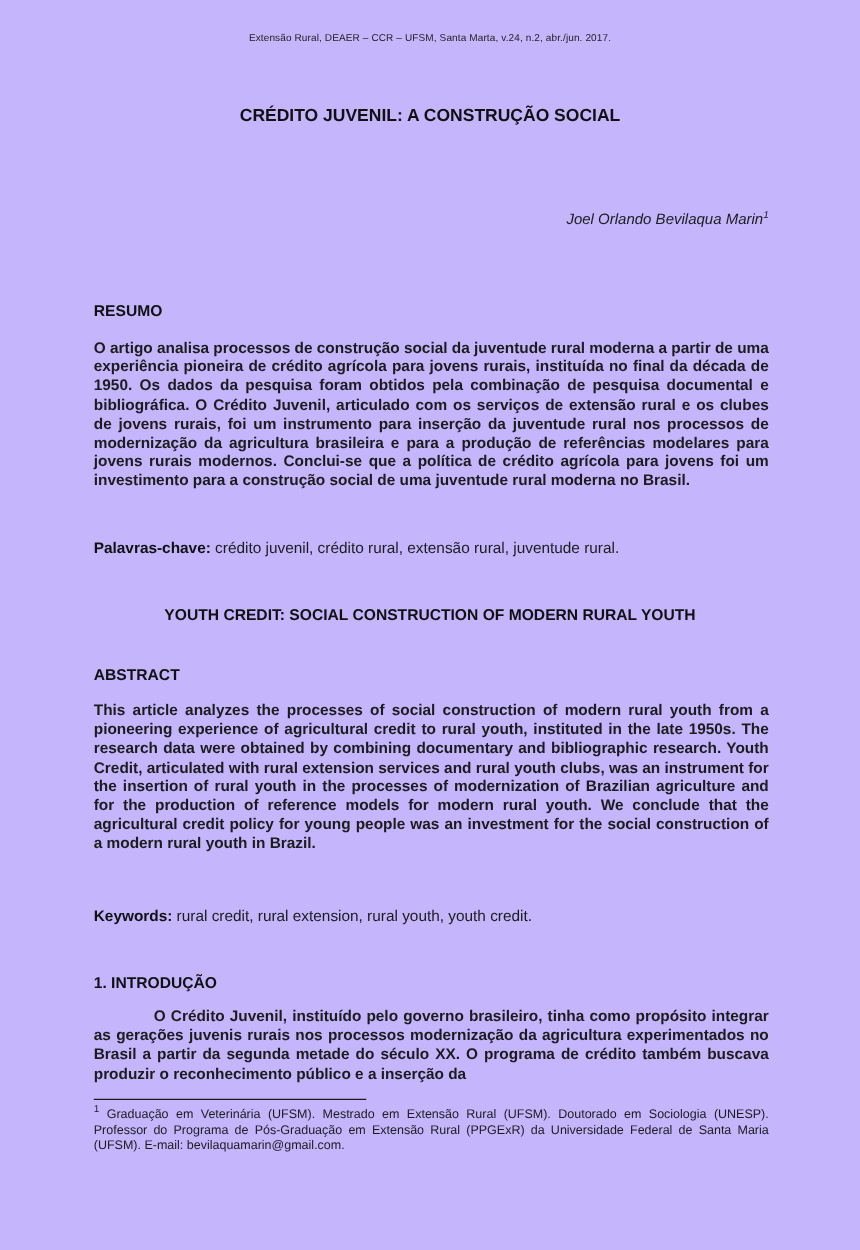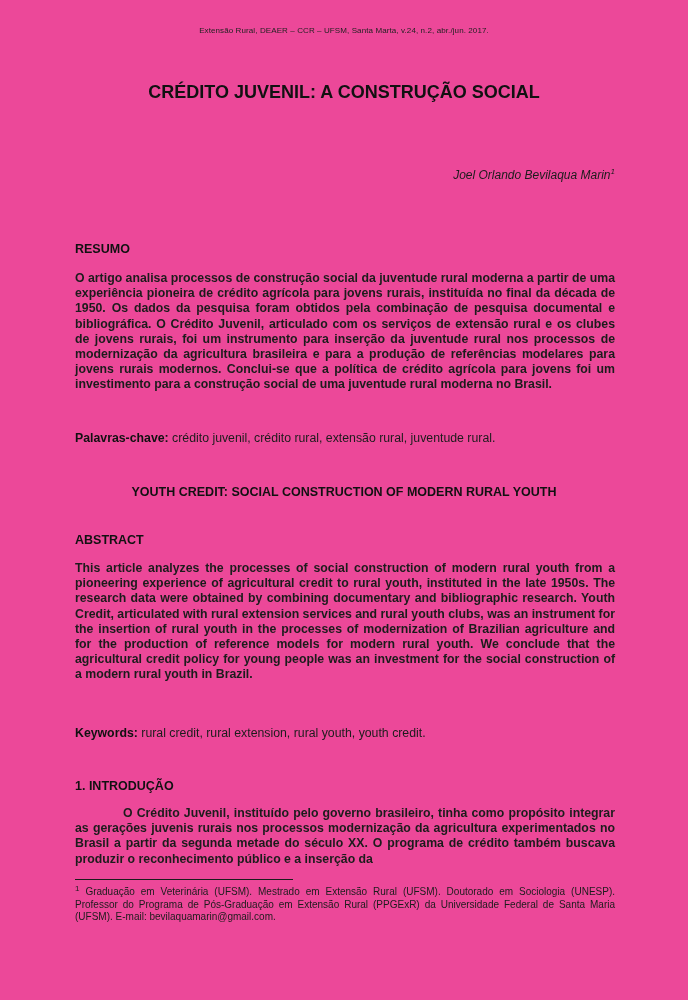--- a/index.html
+++ b/index.html
@@ -4,21 +4,21 @@
 <style>
   html, body {
     margin: 0;
     padding: 0;
     background: #ffffff;
   }
   .page {
     position: relative;
     width: 688px;
     height: 1000px;
-    background: #ec4899;
+    background: #c4b5fd;
     font-family: "Liberation Sans", "DejaVu Sans", sans-serif;
     color: #1c1c1c;
     overflow: hidden;
   }
   .content {
     position: absolute;
     left: 75px;
     width: 540px;
   }
   .journal-header {
@@ -31,21 +31,21 @@
     letter-spacing: 0.1px;
     color: #222;
   }
   .paper-title {
     position: absolute;
     top: 83px;
     left: 0;
     width: 100%;
     text-align: center;
     font-weight: bold;
-    font-size: 18px;
+    font-size: 14px;
     line-height: 18px;
     color: #111;
   }
   .paper-title span { display: block; }
   .author-line {
     position: absolute;
     top: 168px;
     right: 73px;
     font-size: 12px;
     color: #1c1c1c;

